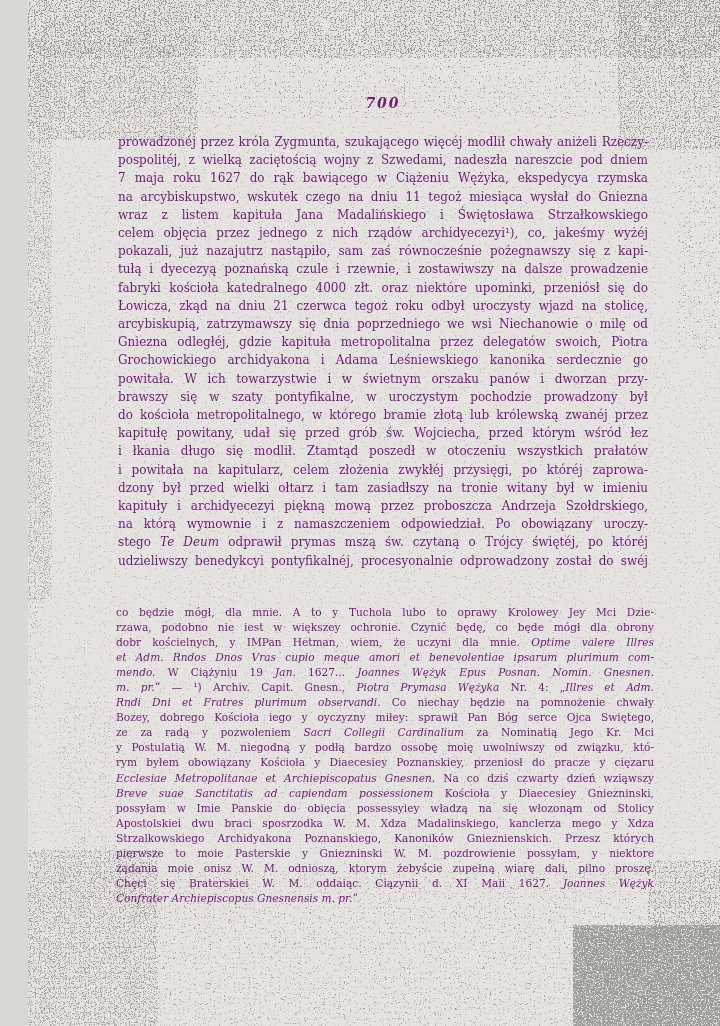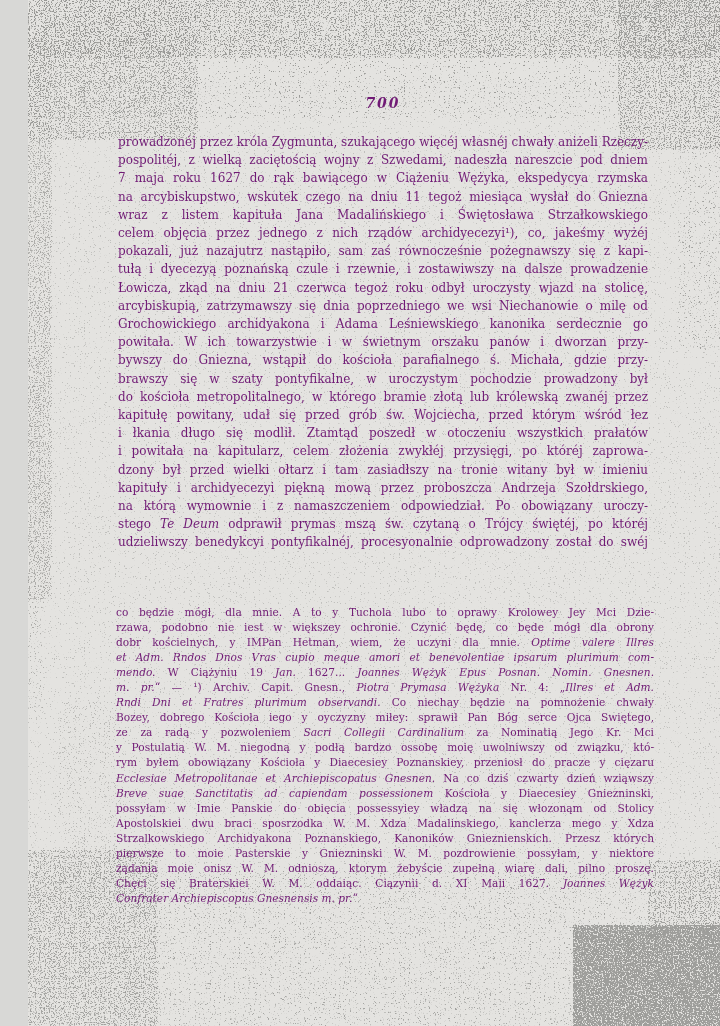--- a/index.html
+++ b/index.html
@@ -69,33 +69,34 @@
     <rect x="620" y="860" width="100" height="80" filter="url(#grainDense)" opacity="0.85"></rect>
     <rect x="545" y="925" width="175" height="101" filter="url(#grainHeavy)" opacity="0.95"></rect>
 
     <rect x="712" y="52" width="8" height="64" fill="#6f6f6c" opacity="0.45" filter="url(#soft)"></rect>
     <polygon id="edge-shadow" points="710,110 720,106 720,984 714,1026 695,1026 704,600" fill="#2a2a28" filter="url(#soft)"></polygon>
   </svg>
 
   <div class="pagenum">700</div>
 
   <div class="col" id="body-lines">
-      <div class="line">prowadzonéj przez króla Zygmunta, szukającego więcéj własnéj chwały aniżeli Rzeczy-</div>
+      <div class="line">prowadzonéj przez króla Zygmunta, szukającego więcéj modlił chwały aniżeli Rzeczy-</div>
       <div class="line">pospolitéj, z wielką zaciętością wojny z Szwedami, nadeszła nareszcie pod dniem</div>
       <div class="line">7 maja roku 1627 do rąk bawiącego w Ciążeniu Wężyka, ekspedycya rzymska</div>
       <div class="line">na arcybiskupstwo, wskutek czego na dniu 11 tegoż miesiąca wysłał do Gniezna</div>
       <div class="line">wraz z listem kapituła Jana Madalińskiego i Świętosława Strzałkowskiego</div>
       <div class="line">celem objęcia przez jednego z nich rządów archidyecezyi¹), co, jakeśmy wyżéj</div>
       <div class="line">pokazali, już nazajutrz nastąpiło, sam zaś równocześnie pożegnawszy się z kapi-</div>
       <div class="line">tułą i dyecezyą poznańską czule i rzewnie, i zostawiwszy na dalsze prowadzenie</div>
+      <div class="line">fabryki kościoła katedralnego 4000 złt. oraz niektóre upominki, przeniósł się do</div>
       <div class="line">Łowicza, zkąd na dniu 21 czerwca tegoż roku odbył uroczysty wjazd na stolicę,</div>
       <div class="line">arcybiskupią, zatrzymawszy się dnia poprzedniego we wsi Niechanowie o milę od</div>
+      <div class="line">Gniezna odległéj, gdzie kapituła metropolitalna przez delegatów swoich, Piotra</div>
       <div class="line">Grochowickiego archidyakona i Adama Leśniewskiego kanonika serdecznie go</div>
       <div class="line">powitała. W ich towarzystwie i w świetnym orszaku panów i dworzan przy-</div>
-      <div class="line">bywszy do Gniezna, wstąpił do kościoła parafialnego ś. Michała, gdzie przy-</div>
       <div class="line">brawszy się w szaty pontyfikalne, w uroczystym pochodzie prowadzony był</div>
       <div class="line">do kościoła metropolitalnego, w którego bramie złotą lub królewską zwanéj przez</div>
       <div class="line">kapitułę powitany, udał się przed grób św. Wojciecha, przed którym wśród łez</div>
       <div class="line">i łkania długo się modlił. Ztamtąd poszedł w otoczeniu wszystkich prałatów</div>
       <div class="line">i powitała na kapitularz, celem złożenia zwykłéj przysięgi, po któréj zaprowa-</div>
       <div class="line">dzony był przed wielki ołtarz i tam zasiadłszy na tronie witany był w imieniu</div>
       <div class="line">kapituły i archidyecezyi piękną mową przez proboszcza Andrzeja Szołdrskiego,</div>
       <div class="line">na którą wymownie i z namaszczeniem odpowiedział. Po obowiązany uroczy-</div>
       <div class="line">stego <i>Te Deum</i> odprawił prymas mszą św. czytaną o Trójcy świętéj, po któréj</div>
       <div class="line">udzieliwszy benedykcyi pontyfikalnéj, procesyonalnie odprowadzony został do swéj</div>

